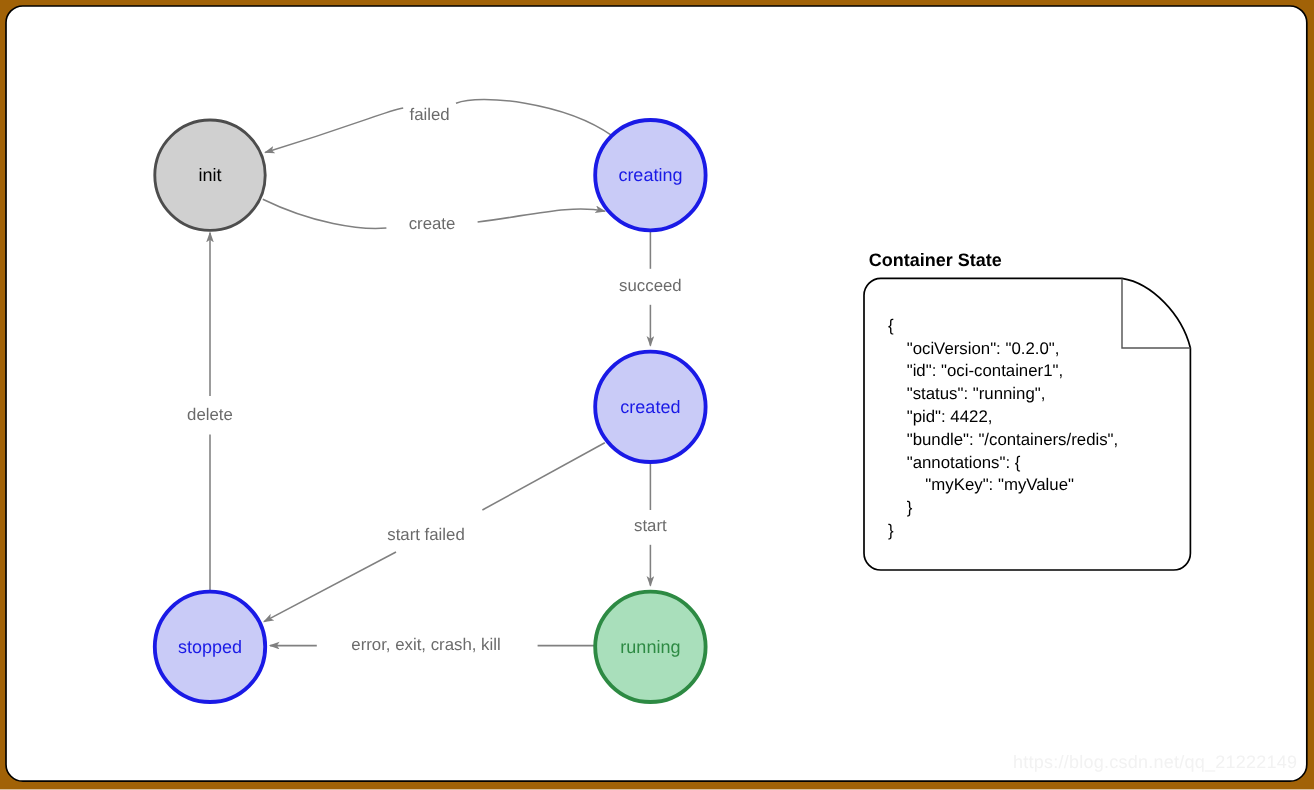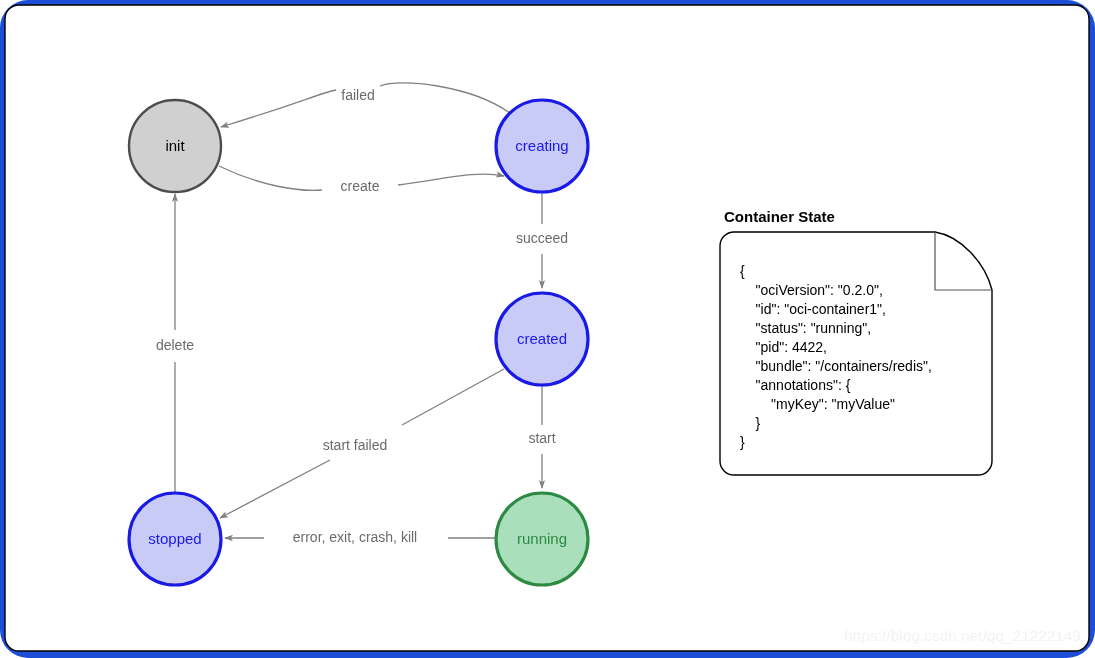--- a/index.html
+++ b/index.html
@@ -7,23 +7,22 @@
     padding: 0;
     background: #ffffff;
   }
   body {
     font-family: "Liberation Sans", sans-serif;
   }
   #canvas {
     position: relative;
     width: 1095px;
     height: 658px;
-    background: #1d4ed8;
+    background: #a16207;
     overflow: hidden;
-    border-radius: 28px;
   }
   #diagram-svg {
     position: absolute;
     left: 0;
     top: 0;
     width: 1095px;
     height: 658px;
   }
   .node-label {
     font-family: "Liberation Sans", sans-serif;

